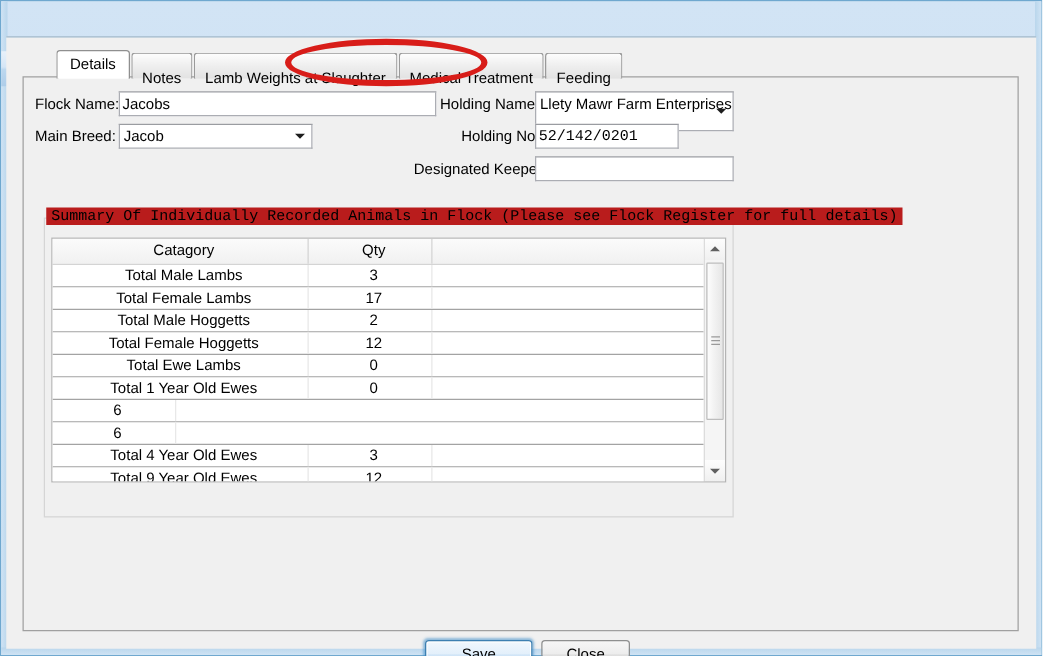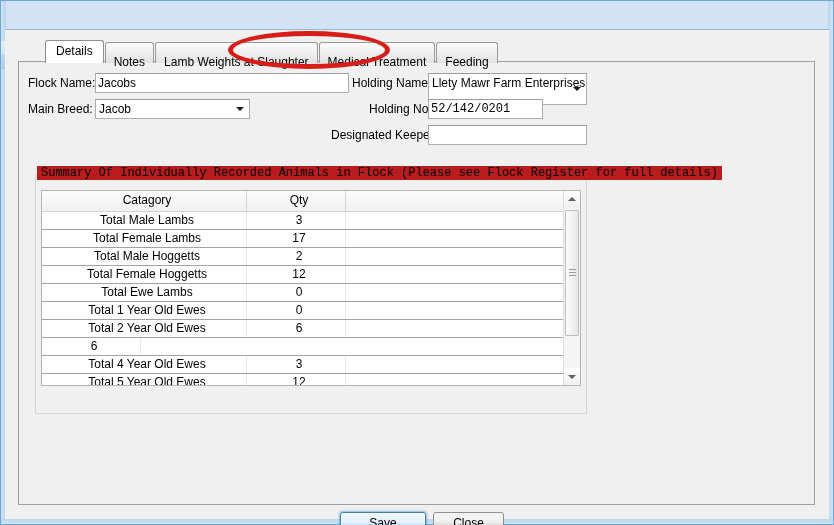--- a/index.html
+++ b/index.html
@@ -513,35 +513,34 @@
             <div class="cell col-cat">Total Ewe Lambs</div>
             <div class="cell col-qty">0</div>
             <div class="cell col-blank"></div>
           </div>
           <div class="grid-row">
             <div class="cell col-cat">Total 1 Year Old Ewes</div>
             <div class="cell col-qty">0</div>
             <div class="cell col-blank"></div>
           </div>
           <div class="grid-row">
-            <div class="cell col-cat">Total 2 Year Old Ewes</div>
             <div class="cell col-qty">6</div>
             <div class="cell col-blank"></div>
           </div>
           <div class="grid-row">
             <div class="cell col-qty">6</div>
             <div class="cell col-blank"></div>
           </div>
           <div class="grid-row">
             <div class="cell col-cat">Total 4 Year Old Ewes</div>
             <div class="cell col-qty">3</div>
             <div class="cell col-blank"></div>
           </div>
           <div class="grid-row">
-            <div class="cell col-cat">Total 5 Year Old Ewes</div>
+            <div class="cell col-cat">Total 9 Year Old Ewes</div>
             <div class="cell col-qty">12</div>
             <div class="cell col-blank"></div>
           </div>
 
         </div>
 
         <div class="vscroll">
           <div class="sb-btn up">
             <span class="sb-arrow-up"></span>
           </div>

